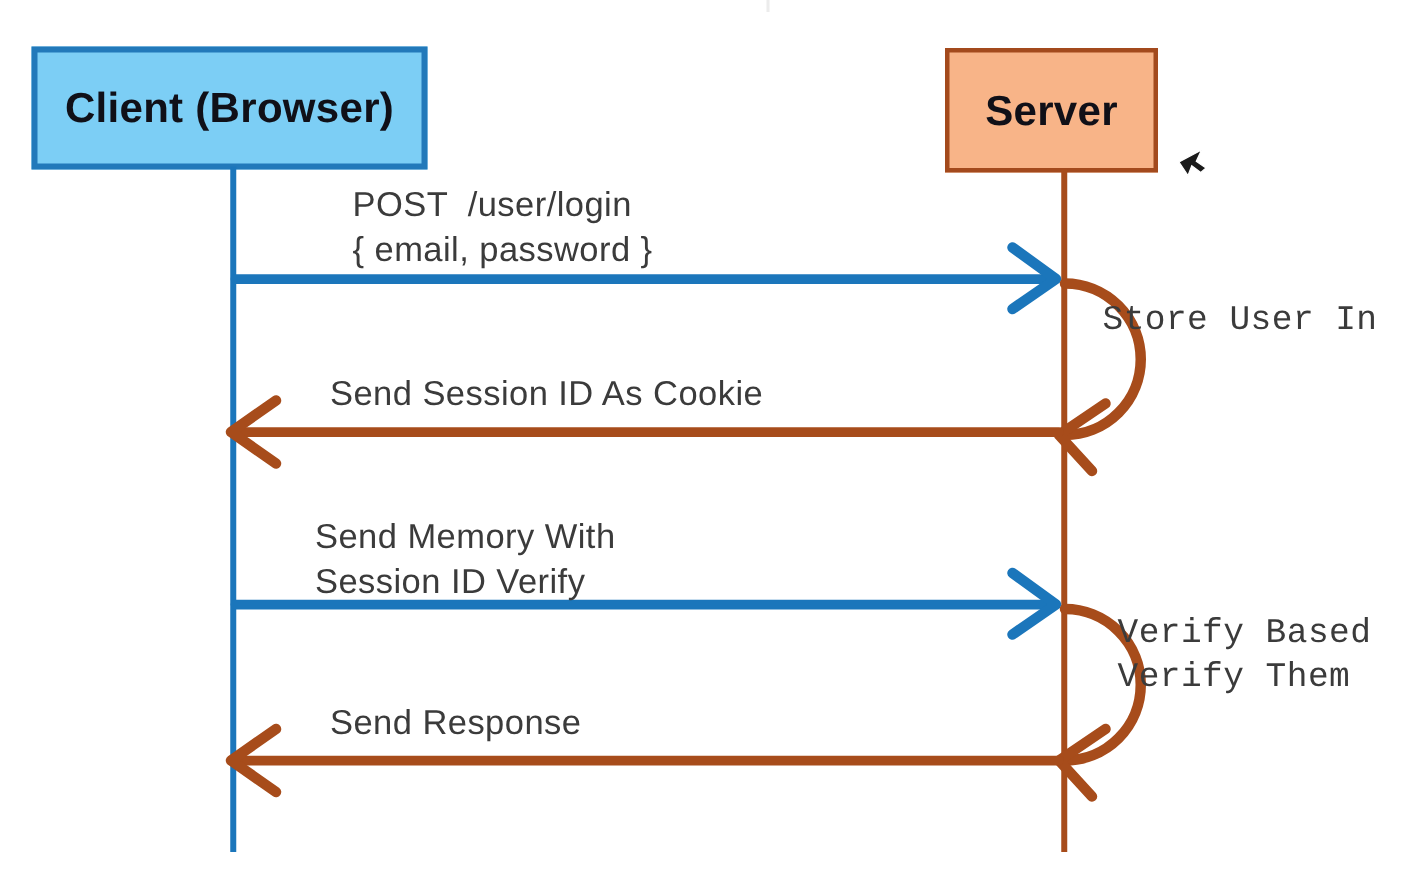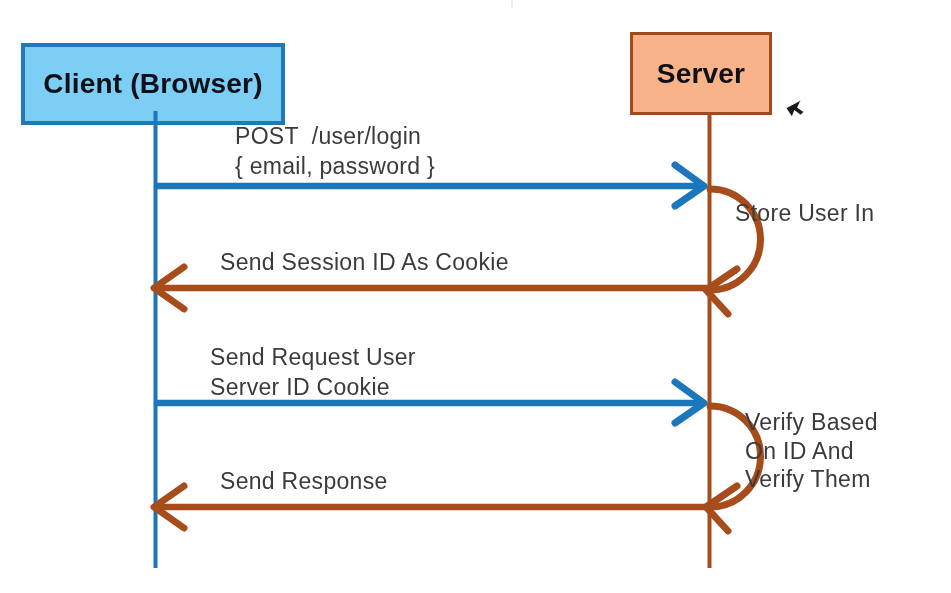--- a/index.html
+++ b/index.html
@@ -26,21 +26,20 @@
     color: #101018;
     letter-spacing: 0.2px;
   }
   .actor.client {
     left: 21px;
     top: 31px;
     width: 264px;
     height: 82px;
     background: #7ccef5;
     border: 4px solid #2279ba;
-    margin-top: 12px;
   }
   .actor.server {
     left: 630px;
     top: 32px;
     width: 142px;
     height: 83px;
     background: #f8b488;
     border: 3px solid #a34a1d;
   }
   .lbl {
@@ -48,21 +47,21 @@
     text-align: left;
     color: #3b3b3b;
     font-size: 23px;
     letter-spacing: 0.3px;
   }
   .lbl span {
     display: block;
     white-space: pre;
   }
   .msg { width: 400px; line-height: 30px; }
-  .note { line-height: 28.5px; }
+  .note { line-height: 28.5px; font-family: Liberation Mono, monospace; }
   #msg-post       { left: 235px; top: 121px; }
   #msg-cookie     { left: 220px; top: 247px; }
   #msg-request    { left: 210px; top: 342px; }
   #msg-response   { left: 220px; top: 466px; }
   #note-store     { left: 735px; top: 199px; width: 216px; }
   #note-get       { left: 745px; top: 408px; width: 206px; }
   svg.overlay {
     position: absolute;
     left: 0;
     top: 0;
@@ -139,31 +138,30 @@
   <div class="lbl msg" id="msg-post">
     <span>POST  /user/login</span>
     <span>{ email, password }</span>
   </div>
 
   <div class="lbl msg" id="msg-cookie">
     <span>Send Session ID As Cookie</span>
   </div>
 
   <div class="lbl msg" id="msg-request">
-    <span>Send Request User</span>
-    <span>Server ID Cookie</span>
+    <span>Send Memory With</span>
+    <span>Session ID Verify</span>
   </div>
 
   <div class="lbl msg" id="msg-response">
     <span>Send Response</span>
   </div>
 
   <div class="lbl note" id="note-store">
     <span>Store User In</span>
   </div>
 
   <div class="lbl note" id="note-get">
     <span>Verify Based</span>
-    <span>On ID And</span>
     <span>Verify Them</span>
   </div>
 
 </div>
 
 </body></html>

